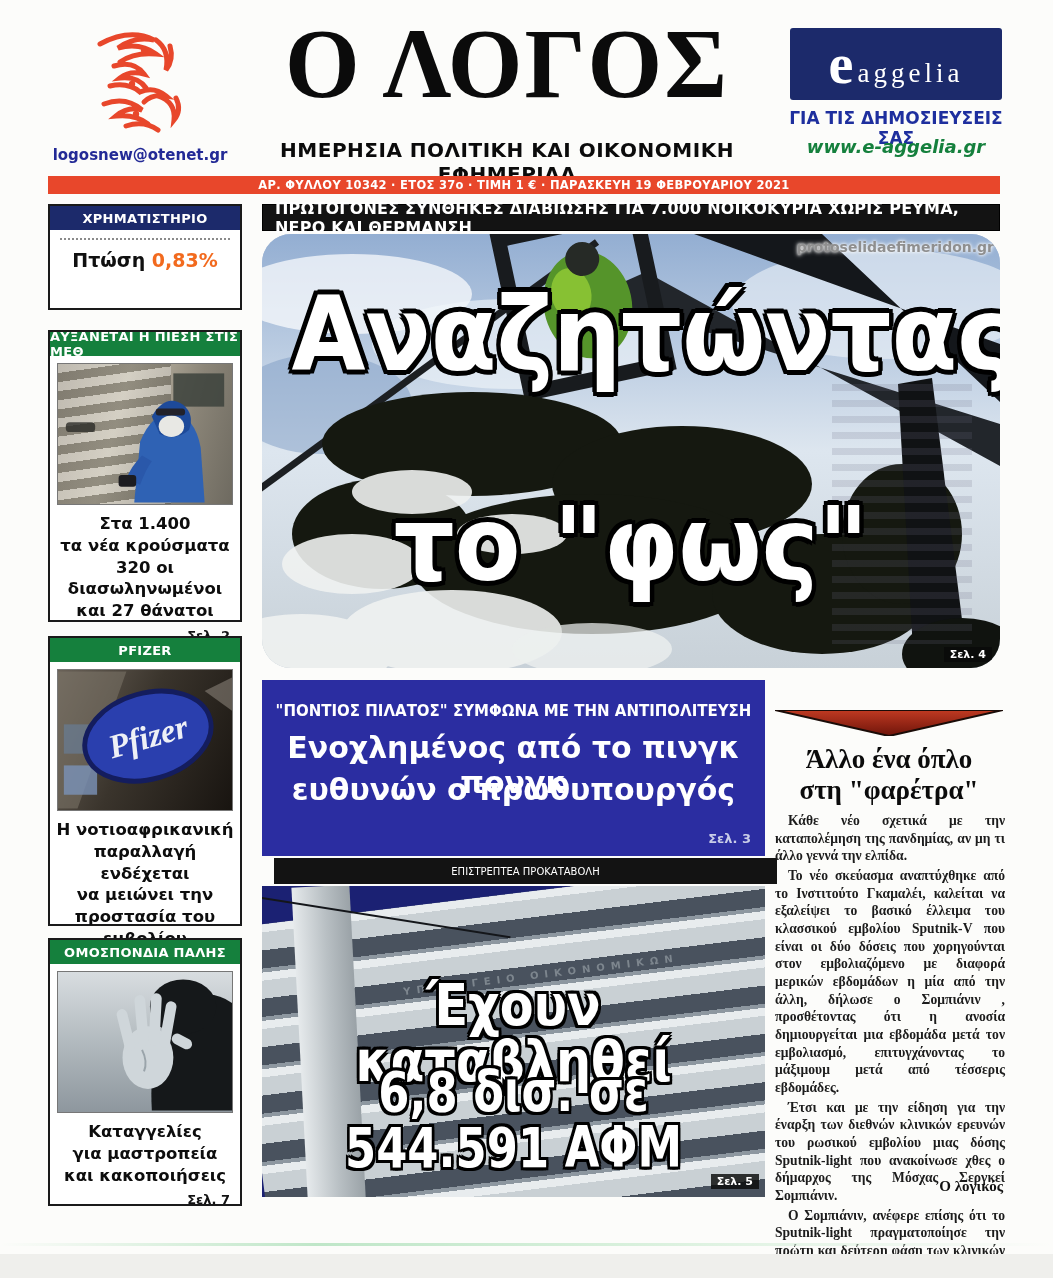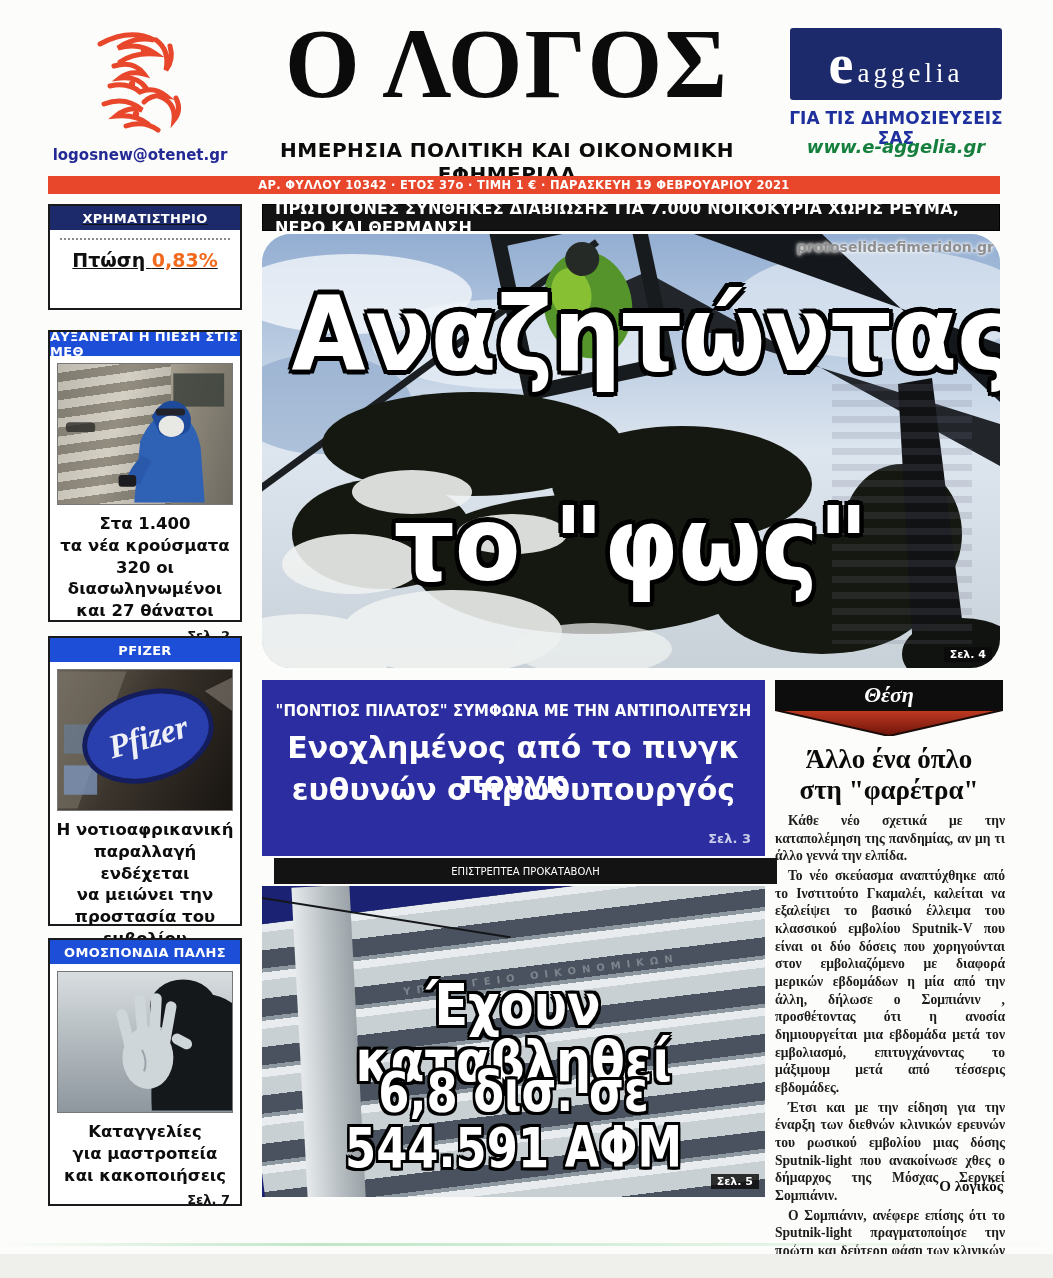--- a/index.html
+++ b/index.html
@@ -28,27 +28,27 @@
       font-weight:bold;font-style:italic;font-size:18px;}
   #issue-strip{left:48px;top:176px;width:952px;height:18px;background:#e8472b;
       color:#fff;font-weight:bold;font-size:11.5px;display:flex;align-items:center;
       justify-content:center;letter-spacing:.3px;}
 
   
   .side-box{left:48px;width:194px;border:2px solid #1a1a1a;background:#fff;box-sizing:border-box;}
   .side-head{height:24px;display:flex;align-items:center;justify-content:center;
       color:#fff;font-weight:bold;font-size:13px;letter-spacing:.3px;}
   .side-head.navy{background:#1c2a6b;}
-  .side-head.black{background:#1d4ed8;}
+  .side-head.black{background:#15803d;}
   .side-photo{margin:7px 7px 4px 7px;height:140px;position:relative;overflow:hidden;border:1px solid #777;}
   .side-text{text-align:center;font-weight:bold;font-size:16.5px;line-height:1.32;color:#0d0d0d;
       padding:4px 4px 4px 4px;}
   .side-page{text-align:right;font-weight:bold;font-size:13px;padding:2px 10px 6px 0;}
 
-  #stocks{top:204px;height:106px;text-decoration:underline;}
+  #stocks{top:204px;height:106px;}
   .stock-line{text-align:center;font-weight:bold;font-size:19px;color:#101010;padding-top:9px;}
   .stock-line .val{color:#f26a1e;}
   .stock-div{margin:8px 10px 0 10px;border-bottom:2px dotted #8a8a8a;}
 
   
   .ph-icu{background:linear-gradient(105deg,#a39c8e 0%,#c2bbaa 35%,#8b8578 70%,#6e6a60 100%);}
   .ph-icu .slats{position:absolute;left:0;top:0;width:65%;height:100%;
       background:repeating-linear-gradient(172deg,rgba(255,255,255,.30) 0 9px,rgba(70,68,60,.38) 9px 18px);}
   .ph-pfz{background:linear-gradient(115deg,#6a6258 0%,#3a342c 45%,#181410 100%);}
   .ph-hand{background:linear-gradient(180deg,#d8dde0 0%,#aeb6bb 55%,#8e979e 100%);}
@@ -297,21 +297,20 @@
   <div id="bld-photo" class="abs">
     <div id="bld-facade"></div>
     <div id="bld-pillar"></div>
     <div id="bld-wire"></div>
     <div id="bld-sign">ΥΠΟΥΡΓΕΙΟ ΟΙΚΟΝΟΜΙΚΩΝ</div>
     <div id="adv-l1" class="abs mid-outline">Έχουν καταβληθεί</div>
     <div id="adv-l2" class="abs mid-outline">6,8 δισ. σε 544.591 ΑΦΜ</div>
     <div class="page-chip" style="right:6px;bottom:8px;">Σελ. 5</div>
   </div>
 
-  <div id="op-head" class="abs">Θέση</div>
   <svg id="op-tri" class="abs" viewBox="0 0 228 26">
     <defs>
       <linearGradient id="tg" x1="0" y1="0" x2="0" y2="1">
         <stop offset="0" stop-color="#c03a22"></stop>
           <stop offset="1" stop-color="#6e140a"></stop>
       </linearGradient>
     </defs>
     <polygon points="0,0 228,0 114,26" fill="url(#tg)" stroke="#1a0c08" stroke-width="2"></polygon>
   </svg>
   <div id="op-hl" class="abs">

